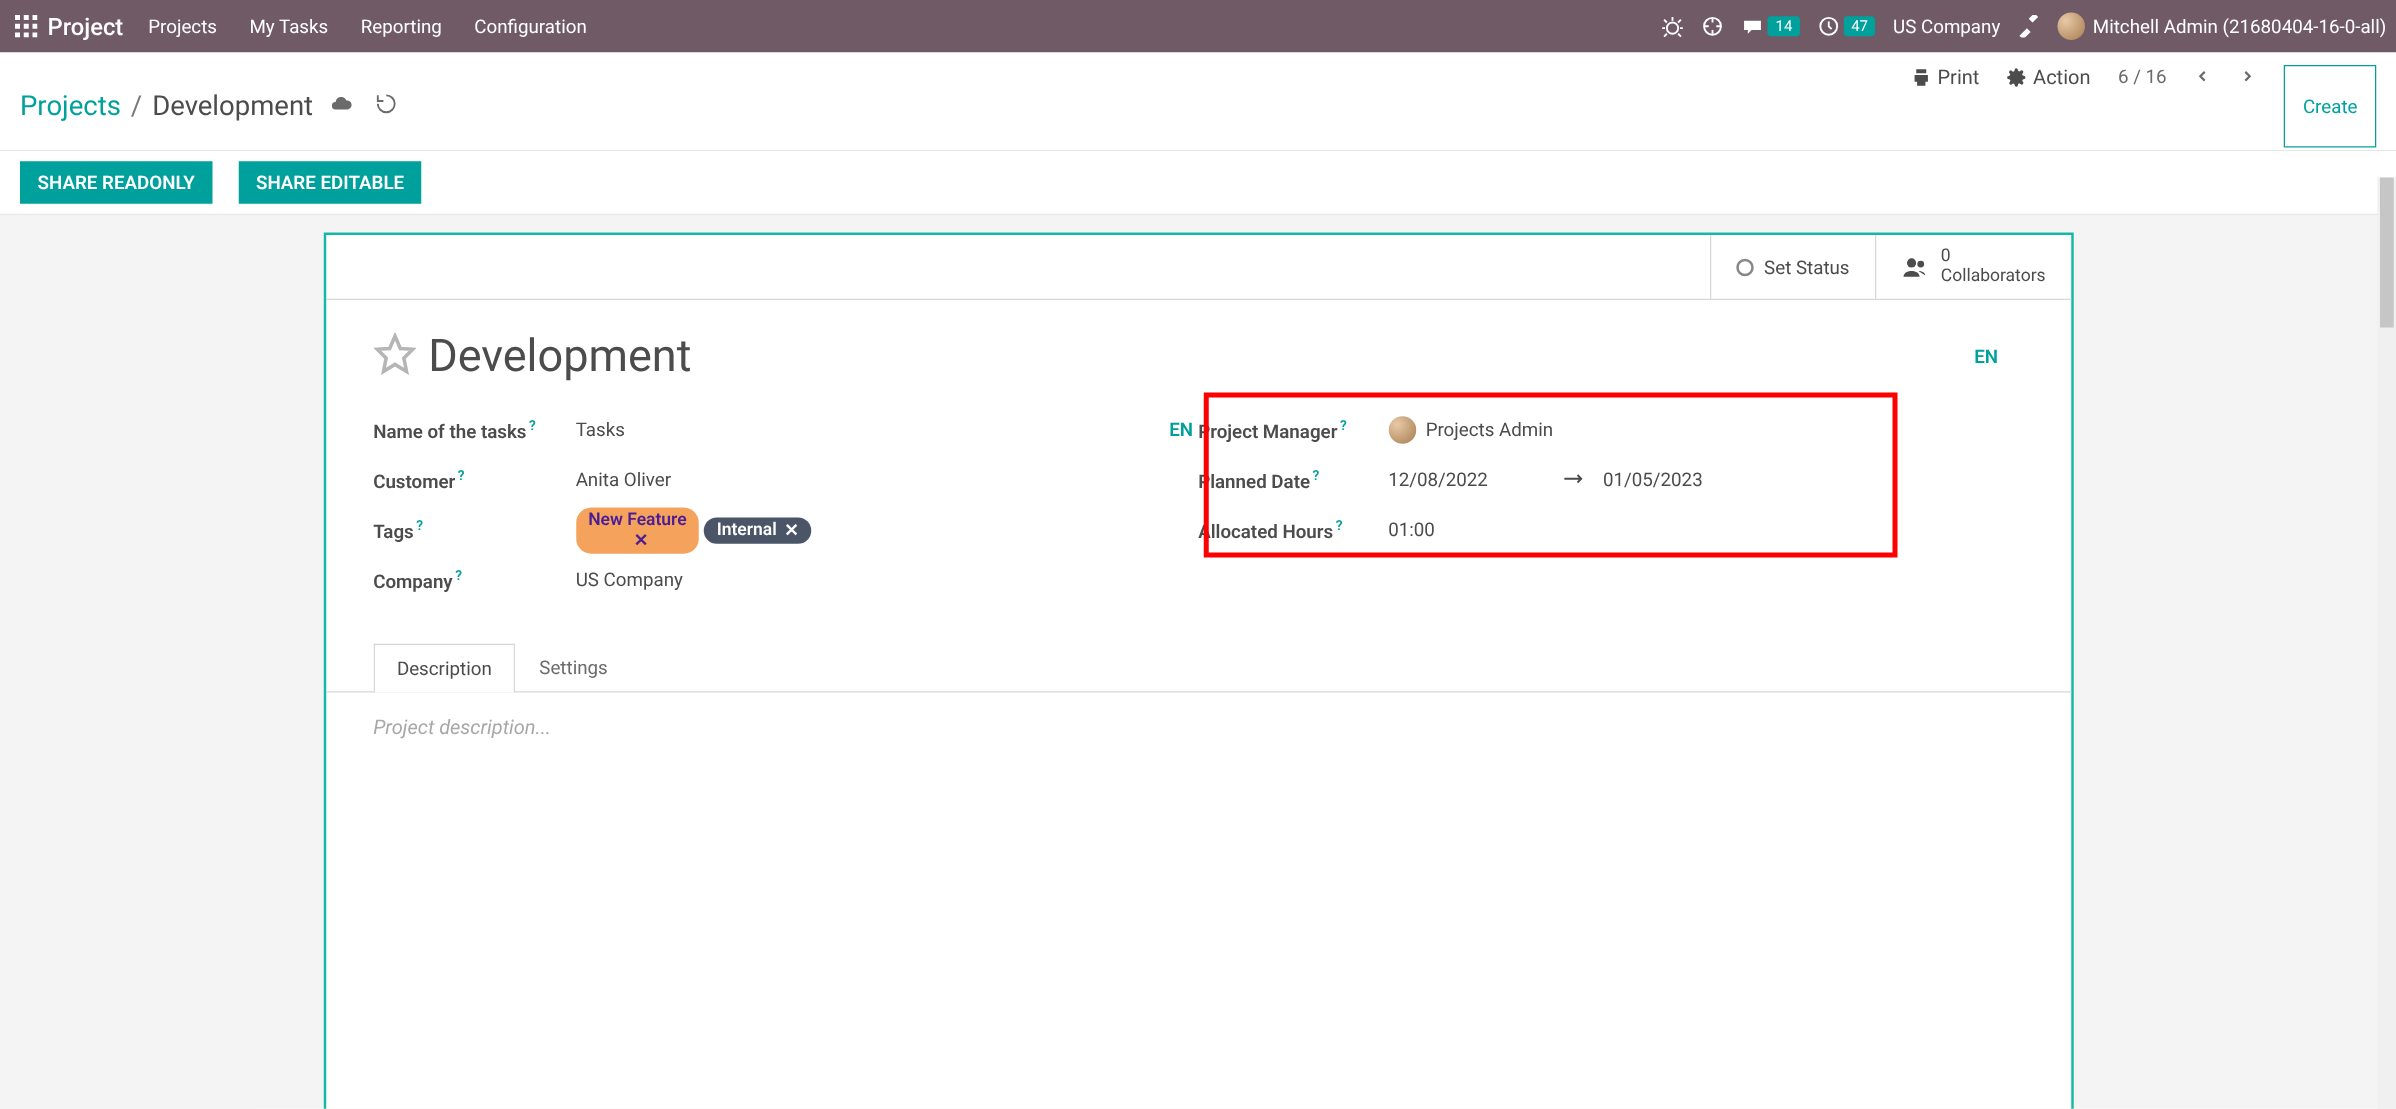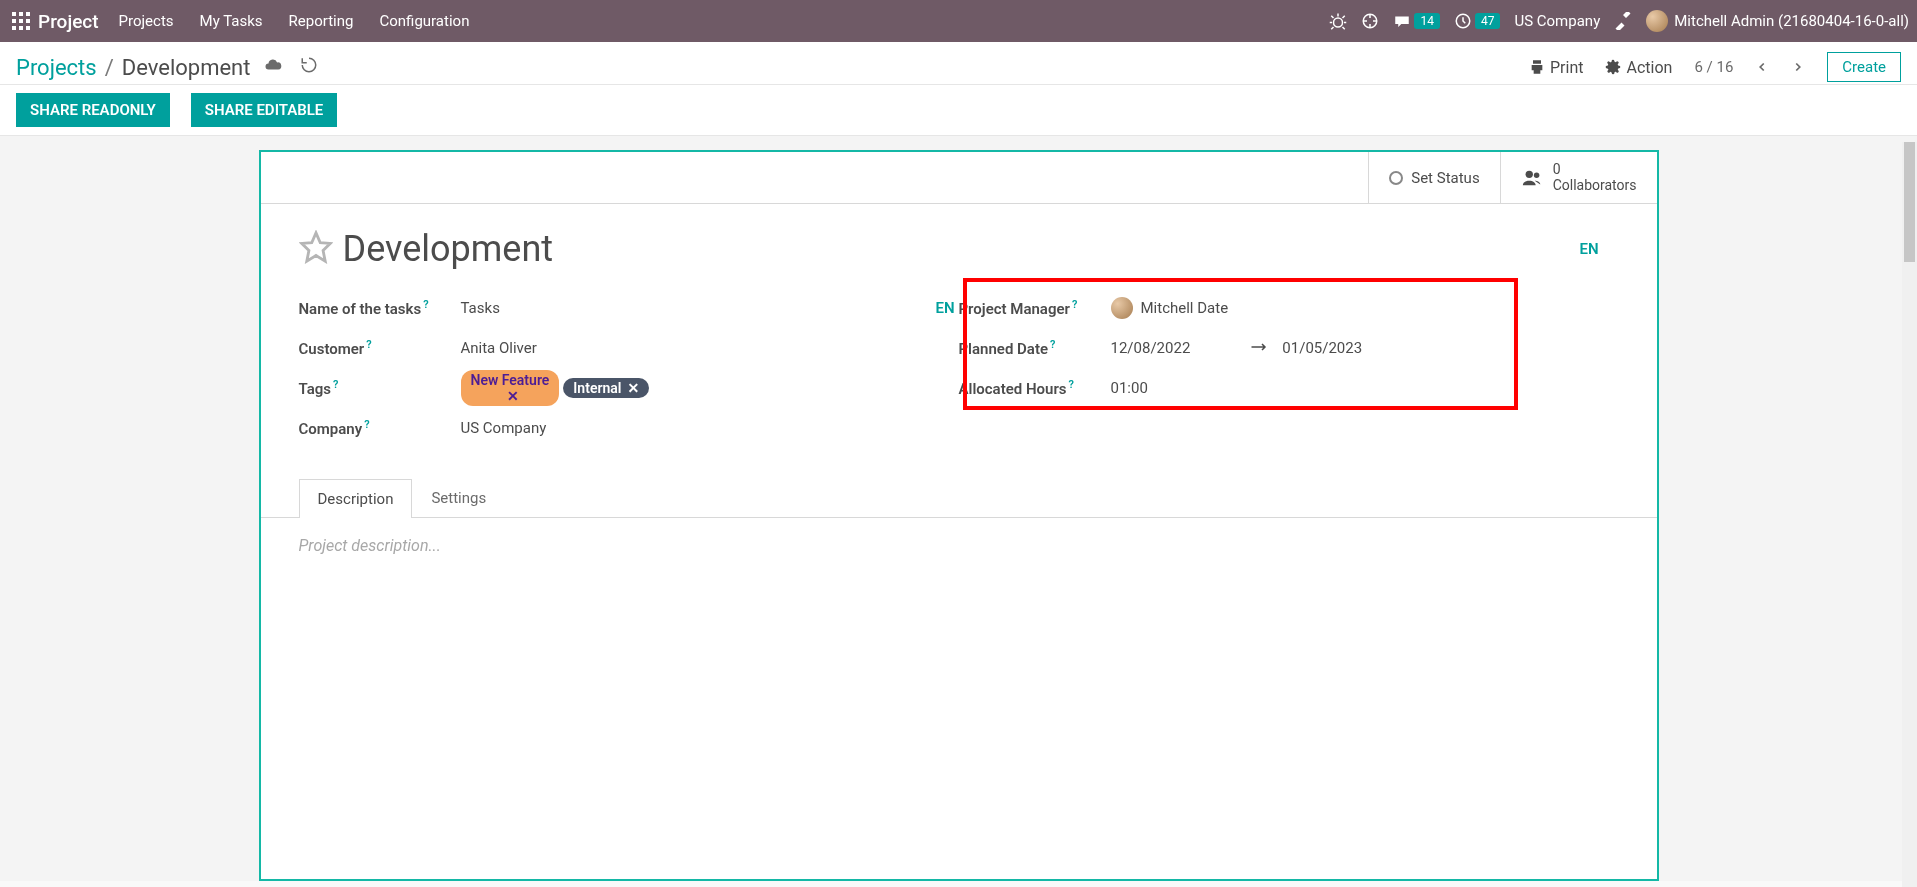--- a/index.html
+++ b/index.html
@@ -40,28 +40,28 @@
   padding: 10px 16px 2px 16px;
   display: flex;
   align-items: center;
 }
 .breadcrumb { font-size: 22px; color: #4c4c4c; display: flex; align-items: center; }
 .breadcrumb .root { color: #00a09d; cursor: pointer; }
 .breadcrumb .sep { margin: 0 8px; color: #7a7a7a; }
 .breadcrumb .current { color: #4c4c4c; }
 .bc-icons { margin-left: 14px; display: flex; align-items: center; gap: 18px; color: #6b6b6b; }
 .control-bar .spacer { flex: 1; }
-.ctrl-actions { display: flex; align-items: center; gap: 22px; color: #4c4c4c; font-size: 16px; }
+.ctrl-actions { display: flex; align-items: flex-start; gap: 22px; color: #4c4c4c; font-size: 16px; }
 .ctrl-actions .pager { color: #6b6b6b; font-size: 15px; }
 .ctrl-actions .chev { color: #6b6b6b; cursor: pointer; font-size: 18px; }
 .ctrl-actions .btn-create {
   border: 1px solid #00a09d;
   color: #00a09d;
   background: #fff;
-  padding: 5px 14px;
+  padding: 23px 14px;
   cursor: pointer;
   font-size: 15px;
 }
 
 .share-row {
   background: #fff;
   border-bottom: 1px solid #e6e6e6;
   padding: 8px 16px;
 }
 .share-btn {
@@ -385,21 +385,21 @@
           <span class="val">US Company</span>
         </div>
       </div>
 
       <div class="col">
         <div class="highlight-box"></div>
         <div class="field-row">
           <span class="lbl" style="width:152px;"><span>Project Manager</span><span class="q">?</span></span>
           <span class="val">
             <span class="user-avatar"></span>
-            <span>Mitchell Date</span>
+            <span>Projects Admin</span>
           </span>
         </div>
         <div class="field-row">
           <span class="lbl" style="width:152px;"><span>Planned Date</span><span class="q">?</span></span>
           <span class="val">
             <span>12/08/2022</span>
             <span class="arrow-sep">
               <svg width="18" height="12" viewBox="0 0 24 12" fill="none" stroke="#4c4c4c" stroke-width="2">
                   <path d="M2 6h18M16 2l4 4-4 4"></path>
                 </svg>

